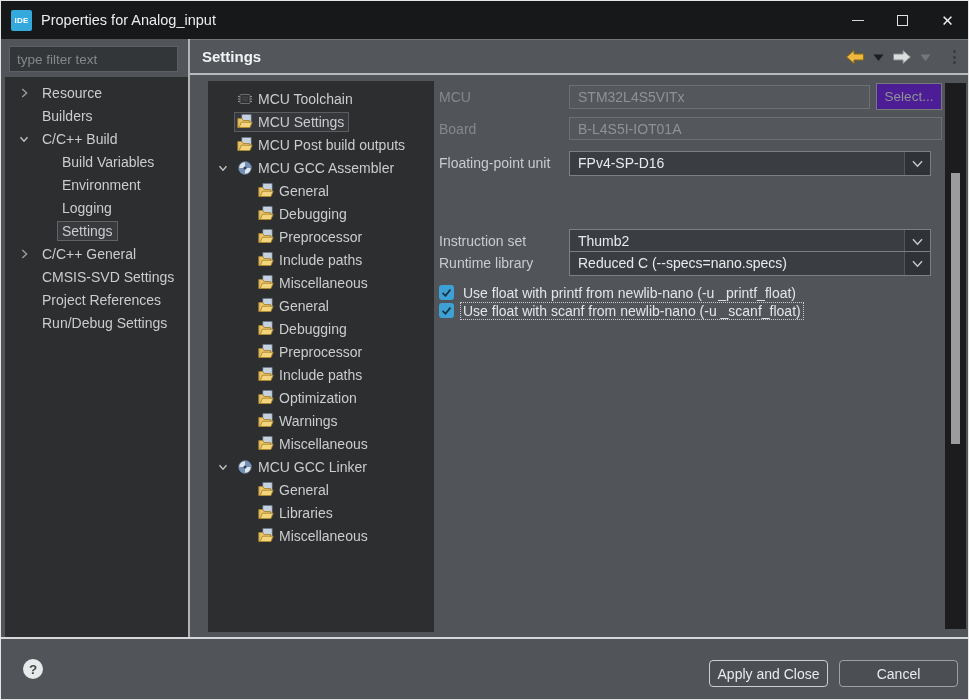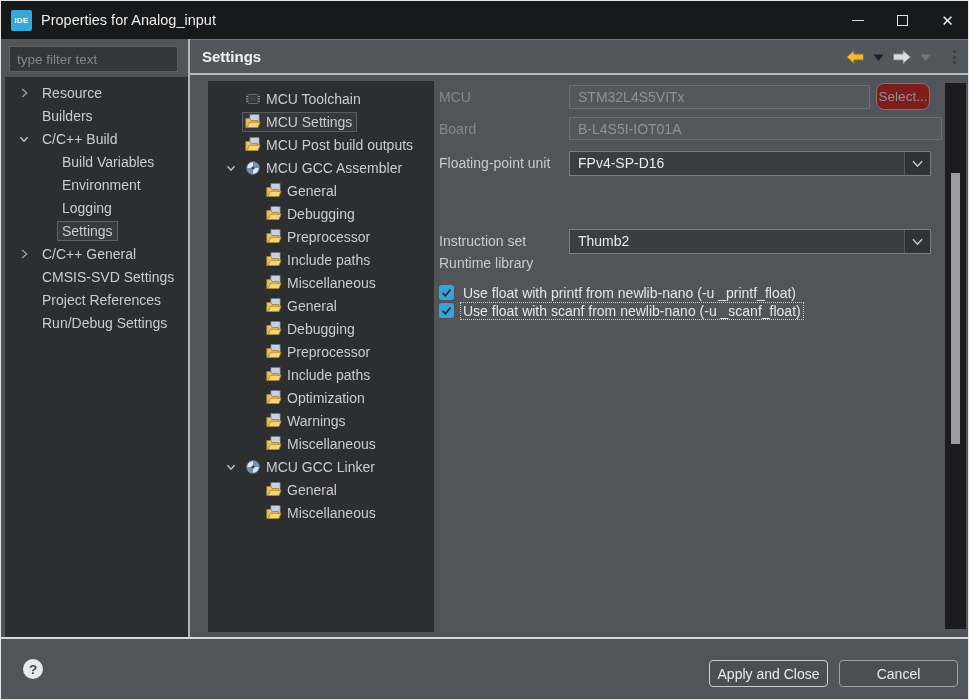--- a/index.html
+++ b/index.html
@@ -34,38 +34,38 @@
   .main-header{position:absolute;left:0;top:0;right:0;height:36px;background:#53565a;
     border-top:1px solid #74777a;border-bottom:2px solid #b9babc;display:flex;align-items:center;}
   .main-title{margin-left:12px;color:#f2f3f4;font-size:15px;font-weight:600;}
   .nav-icons{position:absolute;right:10px;top:0;height:34px;display:flex;align-items:center;gap:4px;}
   .nav-btn{display:flex;align-items:center;justify-content:center;padding:2px;}
   .dots{display:flex;flex-direction:column;gap:2.5px;margin-left:12px;padding:2px 4px;}
   .dots i{width:3px;height:3px;border-radius:50%;background:#3a3b3d;}
   .content{position:absolute;left:0;top:36px;right:0;bottom:0;background:#515559;}
   
   .settings-tree{position:absolute;left:18px;top:6px;width:226px;height:551px;background:#2d2e30;overflow:hidden;padding-top:6px;}
-  .t-row{height:23px;display:flex;align-items:center;padding-left:16px;color:#cbccce;font-size:14px;white-space:nowrap;}
+  .t-row{height:23px;display:flex;align-items:center;padding-left:8px;color:#cbccce;font-size:14px;white-space:nowrap;}
   .t-row .chev{width:18px;flex:0 0 18px;}
   .sel-wrap{display:flex;align-items:center;padding:1px 4px 1px 2px;border:1px solid transparent;}
   .sel-wrap.lvl1{margin-left:21px;}
   .sel-wrap.sel{background:#37383b;border-color:#5b5c5e;}
   .t-icon{width:18px;height:16px;flex:0 0 18px;display:flex;align-items:center;}
   .t-label{margin-left:3px;}
   
   .options{position:absolute;left:246px;top:0;width:510px;height:560px;}
   .opt-row{position:absolute;left:0;width:100%;height:27px;}
   .opt-label{position:absolute;left:3px;top:0;width:128px;line-height:25px;font-size:14px;color:#c9ccce;}
   .opt-label.dim{color:#85888b;}
   .ro-field{position:absolute;left:133px;top:0;height:24px;background:#54585c;border:1px solid #6d7073;
     color:#8f9295;font-size:14px;line-height:22px;padding-left:8px;}
   .ro-mcu{width:301px;}
   .ro-board{width:373px;height:23px;}
-  .btn-select{position:absolute;left:440px;top:-2px;width:54px;height:27px;background:#7f1d1d;
-    border:1px solid #76797c;border-radius:8px;color:#8f9295;font-size:13.5px;
+  .btn-select{position:absolute;left:440px;top:-2px;width:66px;height:27px;background:#4c1d95;
+    border:1px solid #76797c;border-radius:0;color:#8f9295;font-size:13.5px;
     display:flex;align-items:center;justify-content:center;}
   .combo{position:absolute;left:133px;top:0;width:362px;height:25px;background:#3a3e42;
     border:1px solid #7c7f82;color:#e9eaeb;font-size:14px;}
   .combo-value{position:absolute;left:8px;top:0;right:30px;line-height:23px;overflow:hidden;white-space:nowrap;}
   .combo-cap{position:absolute;right:0;top:0;width:26px;height:23px;background:#2f3337;
     border-left:1px solid #55585b;display:flex;align-items:center;justify-content:center;}
   .cb-row{position:absolute;left:3px;height:17px;display:flex;align-items:center;}
   .cb-box{width:15px;height:15px;border-radius:3px;background:#3da1d6;display:flex;align-items:center;justify-content:center;flex:0 0 15px;}
   .cb-label{margin-left:7px;font-size:14px;color:#e4e5e7;padding:0 2px;}
   .cb-label.focused{outline:1px dotted #c9cacc;}
@@ -461,20 +461,34 @@
               <span class="chev"></span>
               <span class="sel-wrap lvl1">
                 <span class="t-icon">
                   <svg width="16" height="16" viewBox="0 0 16 16">
                     <rect x="5" y="0.8" width="9" height="8.5" fill="#e3eaf2" stroke="#7e90a8" stroke-width="0.9"></rect>
                     <path d="M6 3 l7 0 M6 5 l7 0 M6 7 l7 0" stroke="#9aacc2" stroke-width="0.8"></path>
                     <path d="M0.8 13.5 L0.8 4.5 L4.8 4.5 L6.2 6.5 L12.5 6.5 L12.5 13.5 Z" fill="#e9c469" stroke="#a9842c" stroke-width="0.9"></path>
                     <path d="M2.2 13.5 L4.4 8.2 L15.2 8.2 L12.9 13.5 Z" fill="#f3d57e" stroke="#a9842c" stroke-width="0.9"></path>
                   </svg>
                 </span>
+                <span class="t-label">Libraries</span>
+              </span>
+            </div>
+            <div class="t-row">
+              <span class="chev"></span>
+              <span class="sel-wrap lvl1">
+                <span class="t-icon">
+                  <svg width="16" height="16" viewBox="0 0 16 16">
+                    <rect x="5" y="0.8" width="9" height="8.5" fill="#e3eaf2" stroke="#7e90a8" stroke-width="0.9"></rect>
+                    <path d="M6 3 l7 0 M6 5 l7 0 M6 7 l7 0" stroke="#9aacc2" stroke-width="0.8"></path>
+                    <path d="M0.8 13.5 L0.8 4.5 L4.8 4.5 L6.2 6.5 L12.5 6.5 L12.5 13.5 Z" fill="#e9c469" stroke="#a9842c" stroke-width="0.9"></path>
+                    <path d="M2.2 13.5 L4.4 8.2 L15.2 8.2 L12.9 13.5 Z" fill="#f3d57e" stroke="#a9842c" stroke-width="0.9"></path>
+                  </svg>
+                </span>
                 <span class="t-label">Miscellaneous</span>
               </span>
             </div>
           </div>
 
         <div class="options">
 
           <div class="opt-row" style="top:10px">
             <span class="opt-label dim">MCU</span>
             <span class="ro-field ro-mcu">STM32L4S5VITx</span>
@@ -503,20 +517,28 @@
                 <span class="combo-value">Thumb2</span>
                 <span class="combo-cap">
                   <svg width="13" height="10" viewBox="0 0 14 11">
                     <polyline points="2,2.5 7,8 12,2.5" fill="none" stroke="#cacbcd" stroke-width="1.5"></polyline>
                   </svg>
                 </span>
               </div>
             </div>
             <div class="opt-row" style="top: 176px;">
               <span class="opt-label">Runtime library</span>
+              <div class="combo">
+                <span class="combo-value">Reduced C (--specs=nano.specs)</span>
+                <span class="combo-cap">
+                  <svg width="13" height="10" viewBox="0 0 14 11">
+                    <polyline points="2,2.5 7,8 12,2.5" fill="none" stroke="#cacbcd" stroke-width="1.5"></polyline>
+                  </svg>
+                </span>
+              </div>
             </div>
             <div class="cb-row" style="top: 227px;">
               <span class="cb-box">
                 <svg width="13" height="13" viewBox="0 0 15 15">
                   <polyline points="3,8 6.3,11.3 12,4.2" fill="none" stroke="#16323f" stroke-width="2"></polyline>
                 </svg>
               </span>
               <span class="cb-label focused">Use float with scanf from newlib-nano (-u _scanf_float)</span>
             </div>
             <div class="cb-row" style="top: 209px;">

